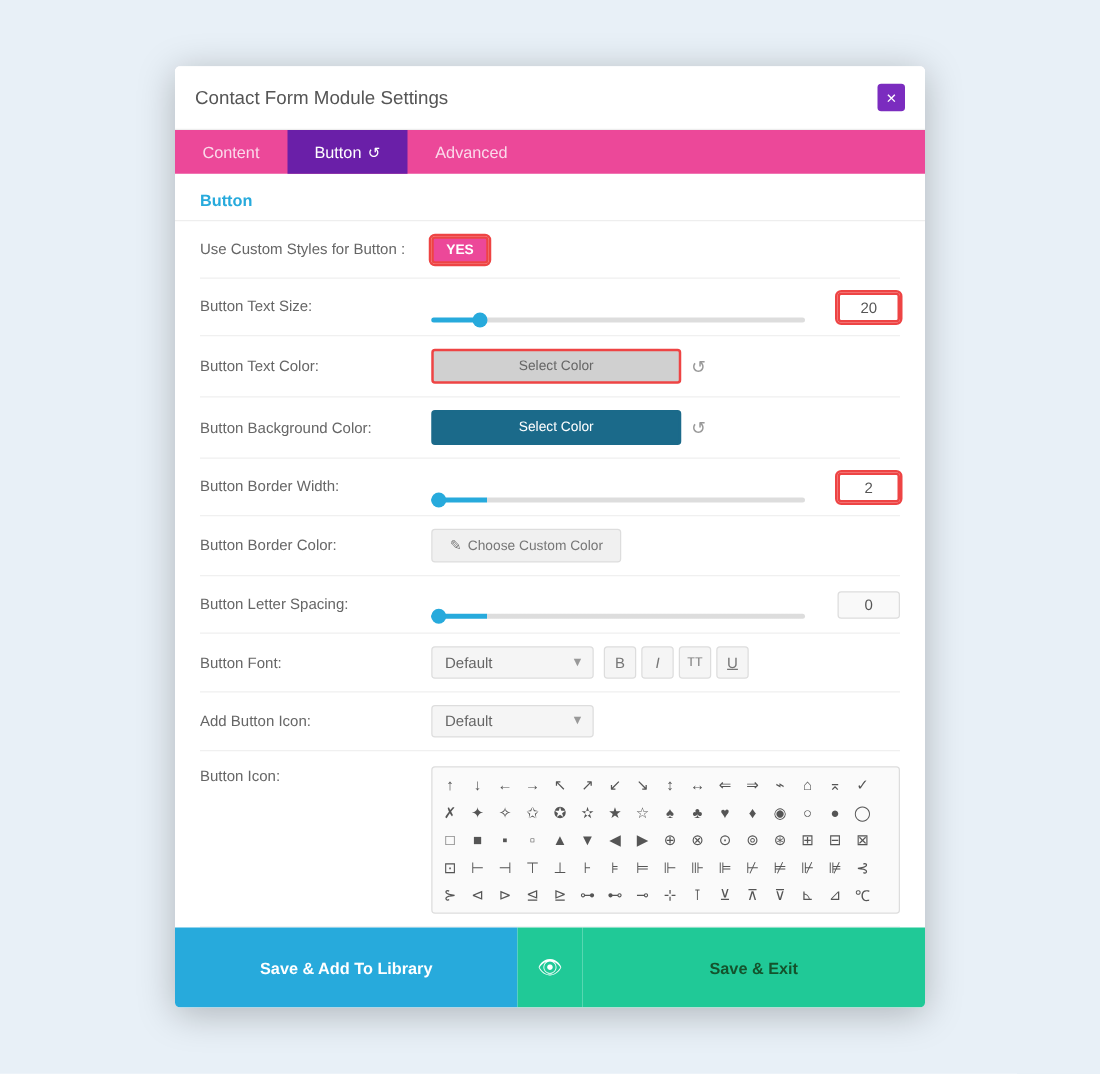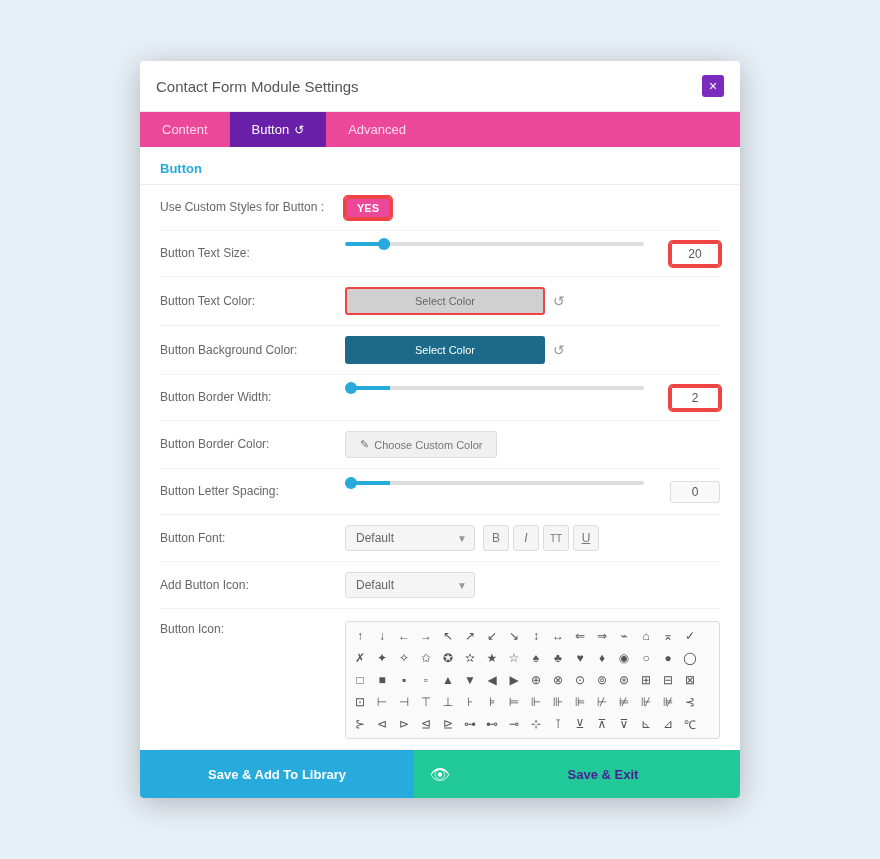--- a/index.html
+++ b/index.html
@@ -110,21 +110,21 @@
       padding: 3px 10px;
       color: #fff;
       font-size: 11px;
       font-weight: bold;
       cursor: pointer;
       display: inline-block;
     }
     
     .slider-wrap {
       display: flex;
-      align-items: flex-start;
+      align-items: flex-end;
       gap: 26px;
       flex: 1;
     }
     .slider {
       flex: 1;
       height: 4px;
       background: linear-gradient(to right, #27aadc 15%, #ddd 15%);
       border-radius: 2px;
       position: relative;
       cursor: pointer;
@@ -268,21 +268,21 @@
       color: #555;
       border-radius: 2px;
     }
     .icon-grid-wrap {
       flex: 1;
       position: relative;
     }
     
     .modal-footer {
       display: flex;
-      height: 48px;
+      height: 64px;
     }
     .footer-save-library {
       flex: 1;
       background: #27aadc;
       color: #fff;
       border: none;
       font-size: 13px;
       font-weight: 600;
       cursor: pointer;
       display: flex;
@@ -296,21 +296,21 @@
       cursor: pointer;
       display: flex;
       align-items: center;
       justify-content: center;
       color: #fff;
       font-size: 16px;
     }
     .footer-save-exit {
       flex: 1;
       background: #20c997;
-      color: #4c1d95;
+      color: #14532d;
       border: none;
       font-size: 13px;
       font-weight: 600;
       cursor: pointer;
       display: flex;
       align-items: center;
       justify-content: center;
     }
     .red-box {
       outline: 2px solid #e44;

